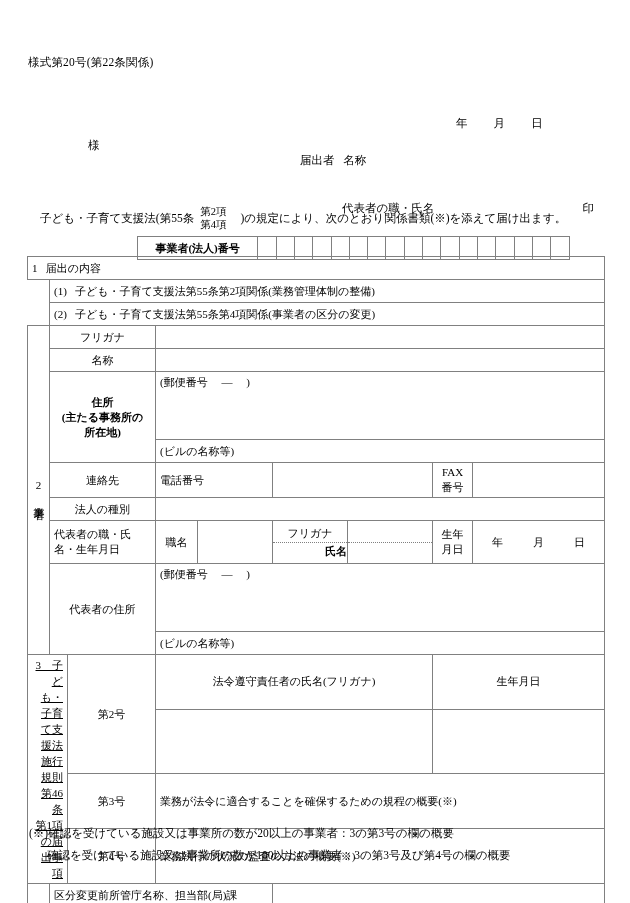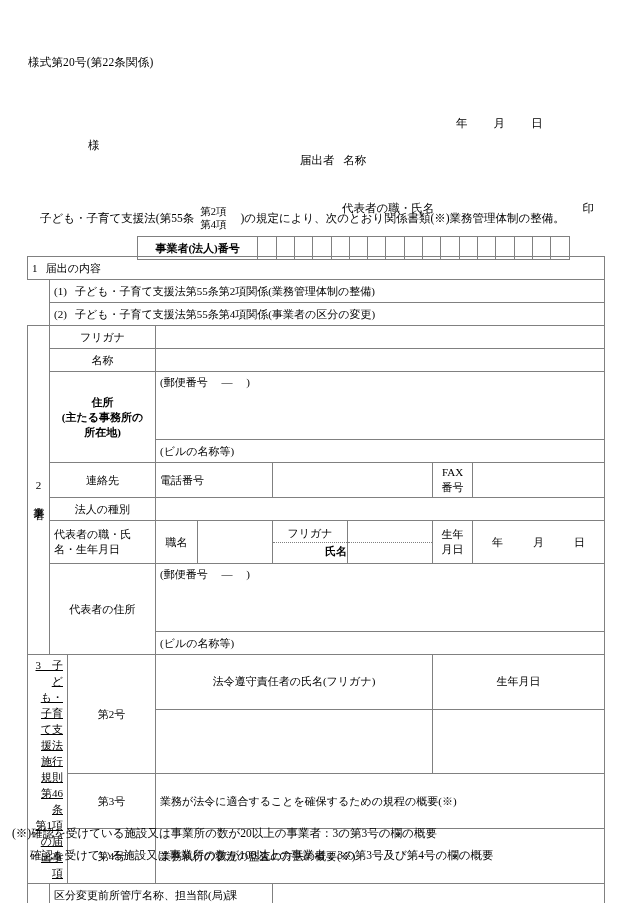--- a/index.html
+++ b/index.html
@@ -172,21 +172,21 @@
     line-height: 17px;
     text-align: right;
     font-weight: bold;
   }
   .ymd span { display: inline-block; }
   .ymd .g { width: 30px; }
 
   
   .notes {
     position: absolute;
-    left: 12px;
+    left: 29px;
     top: 822px;
     font-size: 11.5px;
     line-height: 22px;
   }
   .notes .n2 { padding-left: 18px; }
 </style>
 </head>
 <body>
 
 <div class="page">
@@ -209,21 +209,21 @@
       <span class="seal">印</span>
     </div>
   </div>
 
   <div class="statement">
     <span>子ども・子育て支援法(第55条</span>
     <span class="stack">
       <span>第2項</span>
       <span>第4項</span>
     </span>
-    <span>)の規定により、次のとおり関係書類(※)業務管理体制の整備。</span>
+    <span>)の規定により、次のとおり関係書類(※)を添えて届け出ます。</span>
   </div>
 
   <table class="num-strip">
     <tbody>
         <tr>
       <td class="lbl">事業者(法人)番号</td>
       <td class="cell"></td>
       <td class="cell"></td>
       <td class="cell"></td>
       <td class="cell"></td>

